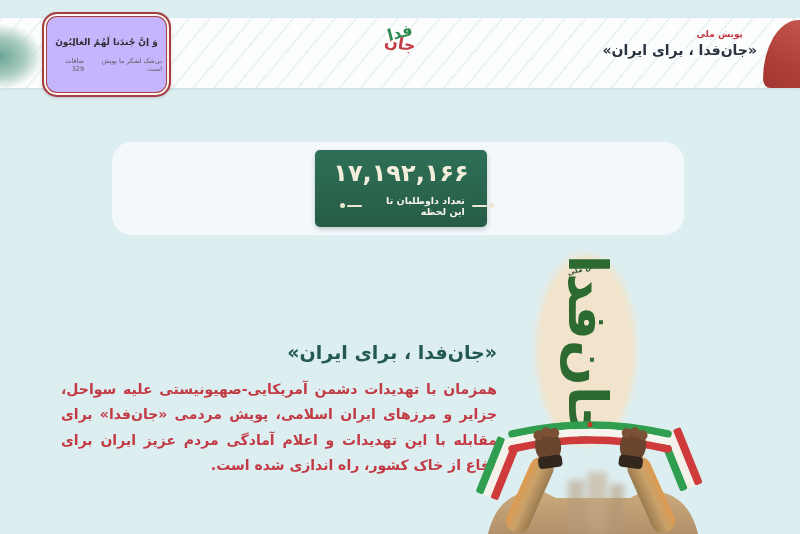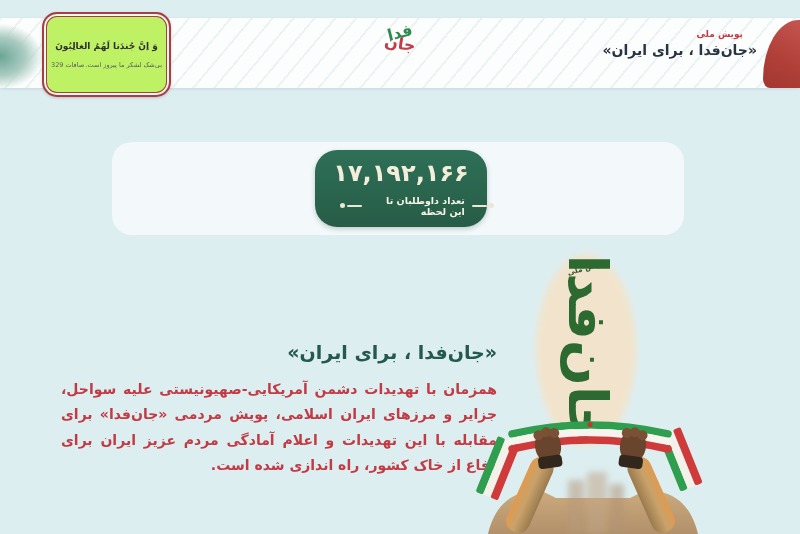--- a/index.html
+++ b/index.html
@@ -17,21 +17,21 @@
       #fcfdfd;
     box-shadow:0 1px 3px rgba(90,120,130,.18);
   }
   .teal-blob{
     position:absolute;left:0;top:18px;width:80px;height:70px;
     background:radial-gradient(55px 42px at 0% 55%, #6aa595 0%, #a9cbc0 45%, rgba(252,253,253,0) 78%);
     pointer-events:none;
   }
   .quran-box{
     position:absolute;left:42px;top:12px;width:129px;height:85px;z-index:6;
-    background:#bef264;
+    background:#c4b5fd;
     border:2px solid #a63e44;border-radius:15px;
     box-shadow:inset 0 0 0 2px #fcf8ed, inset 0 0 0 3px #a63e44, 0 1px 3px rgba(100,60,60,.25);
     display:flex;flex-direction:column;justify-content:center;align-items:center;
     padding:6px 7px;
   }
   .quran-verse{
     direction:rtl;font-size:9px;font-weight:bold;color:#2e2e33;
     white-space:nowrap;letter-spacing:-.2px;
   }
   .quran-sub{
@@ -65,21 +65,21 @@
     border-top-left-radius:40px 66px;border-bottom-left-radius:8px 10px;
   }
   
   .counter-panel{
     position:absolute;left:112px;top:142px;width:572px;height:93px;
     background:#f3f8fb;border-radius:20px;
   }
   .counter-box{
     position:absolute;left:315px;top:150px;width:172px;height:77px;
     background:linear-gradient(180deg,#2e7057 0%, #275c47 100%);
-    border-radius:22px;box-shadow:0 2px 5px rgba(30,70,55,.25);
+    border-radius:5px;box-shadow:0 2px 5px rgba(30,70,55,.25);
     display:flex;flex-direction:column;justify-content:center;align-items:center;
     color:#f3eedb;
   }
   .counter-value{
     direction:ltr;font-size:24px;font-weight:bold;letter-spacing:1px;
     color:#f3eedb;line-height:1.1;
   }
   .counter-caption-row{
     direction:rtl;display:flex;align-items:center;gap:7px;margin-top:8px;padding-left:32px;
   }
@@ -111,21 +111,21 @@
 <body>
 
 <div class="page">
 
   <div class="header-band"></div>
   <div class="teal-blob"></div>
 
   <div class="quran-box">
     <div class="quran-verse">وَ اِنَّ جُندَنا لَهُمُ الغالِبُونَ</div>
     <div class="quran-sub">
-      <span>بی‌شک لشکر ما پیروز است.</span>
+      <span>بی‌شک لشکر ما پویش است.</span>
       <span>صافات 329</span>
     </div>
   </div>
 
   <div class="header-logo">
     <span class="logo-top">فدا</span>
     <span class="logo-bottom">جان</span>
   </div>
 
   <div class="header-right">

